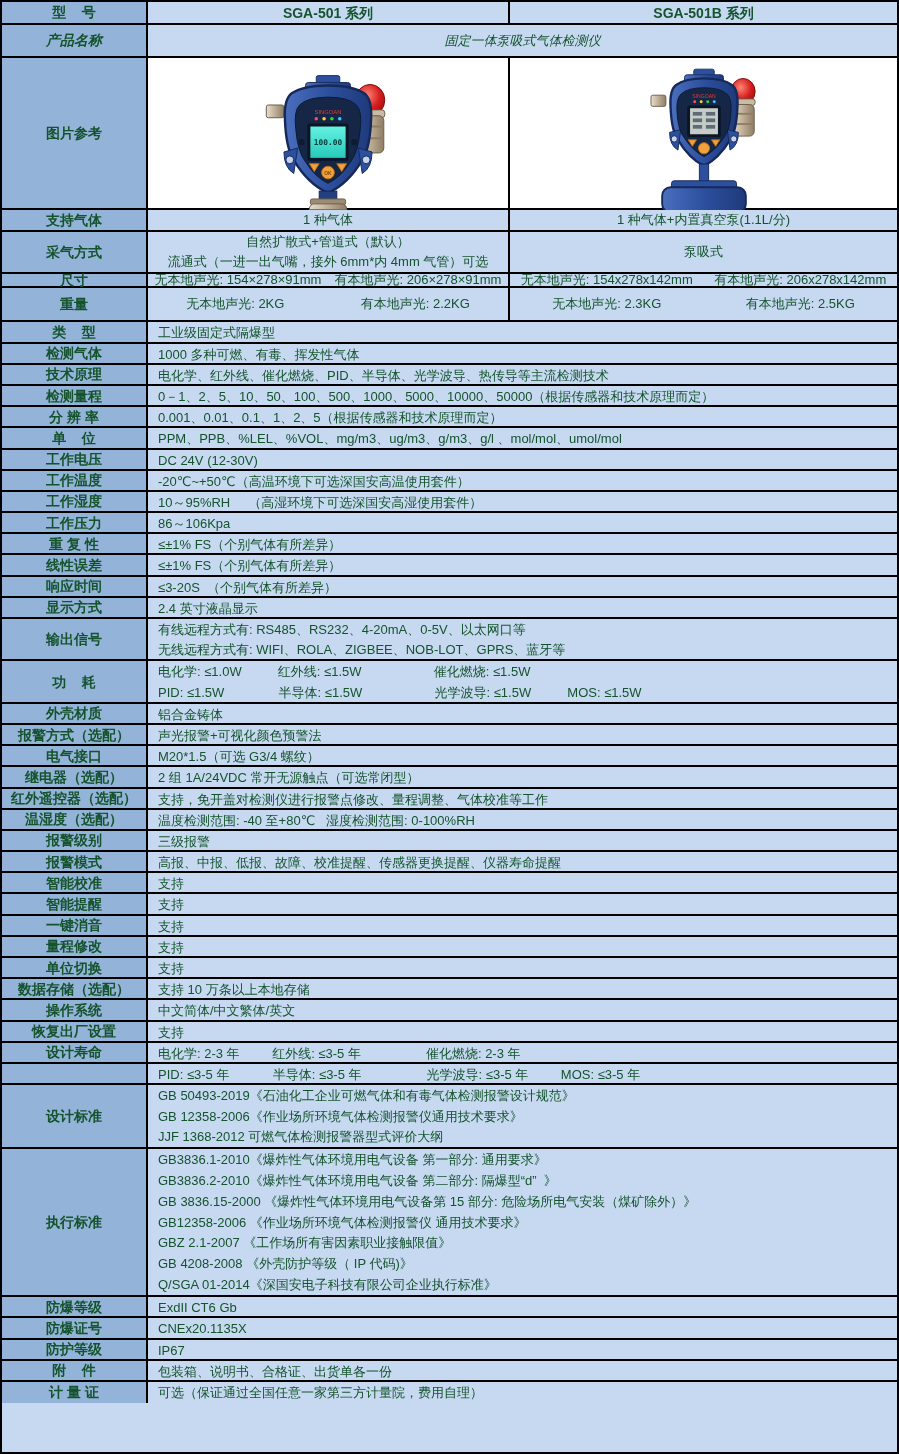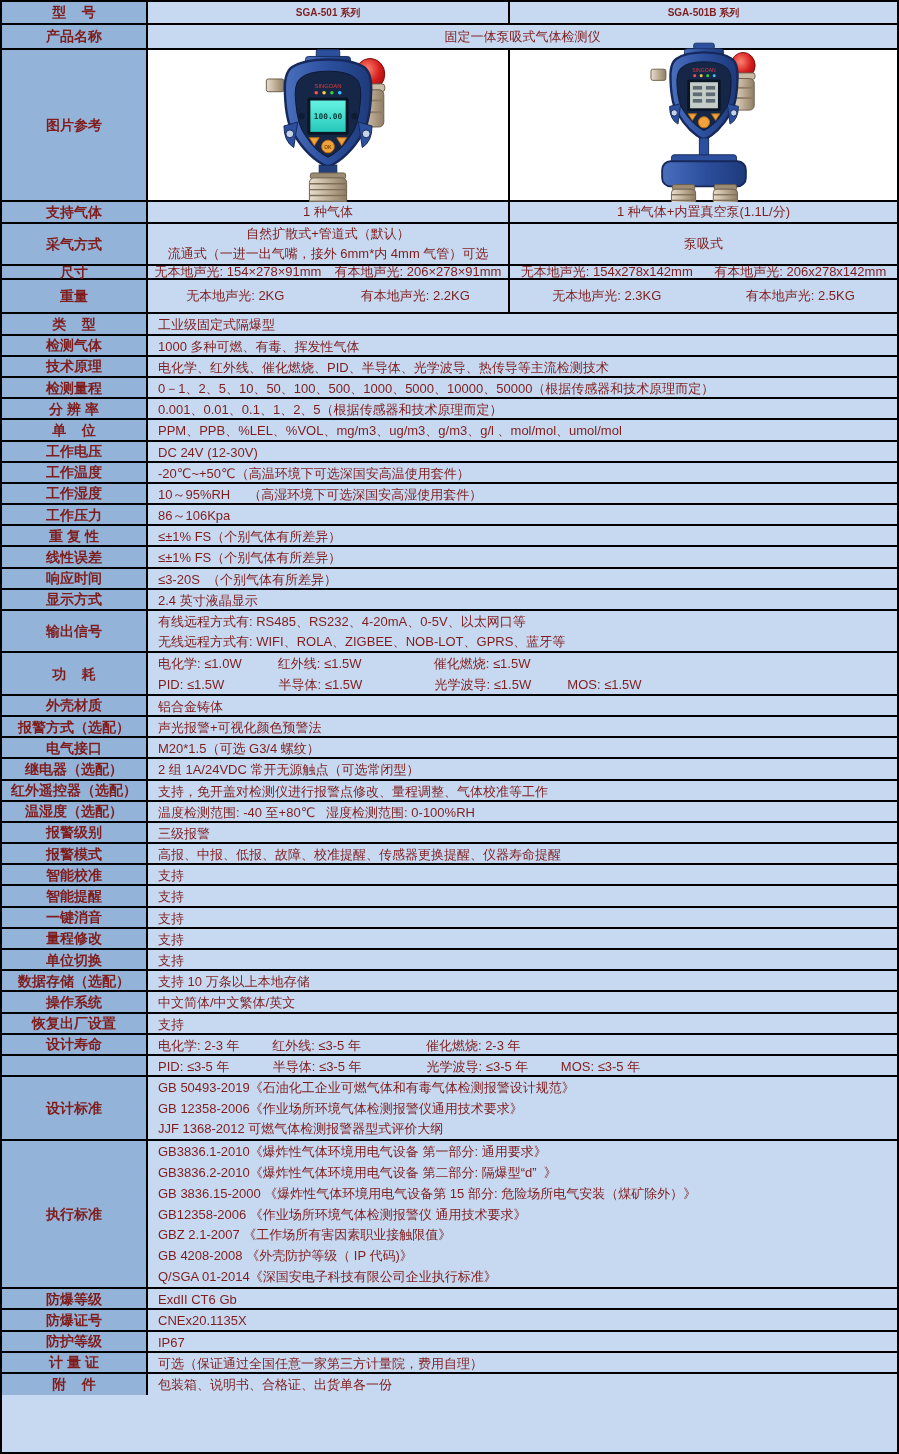--- a/index.html
+++ b/index.html
@@ -1,44 +1,44 @@
 <!DOCTYPE html>
 <html><head>
 <meta charset="utf-8">
 <style>
   html,body{margin:0;padding:0;background:#fff;}
   *{box-sizing:border-box;}
-  .page{width:899px;height:1454px;background:#fff;font-family:"Liberation Sans","DejaVu Sans",sans-serif;color:#7f1d1d;}
+  .page{width:899px;height:1454px;background:#fff;font-family:"Liberation Sans","DejaVu Sans",sans-serif;color:#14532d;}
   .tbl{width:899px;height:1454px;border:2px solid #000;display:flex;flex-direction:column;background:#c6d9f1;}
   .row{display:flex;border-bottom:2px solid #000;flex:0 0 auto;}
   .row:last-child{border-bottom:none;}
   .lab{flex:0 0 146px;background:#94b3d8;border-right:2px solid #000;display:flex;align-items:center;justify-content:center;font-weight:bold;font-size:14px;text-align:center;white-space:pre-wrap;line-height:1.15;padding:0 2px;}
   .val{flex:1 1 auto;background:#c6d9f1;display:flex;flex-direction:column;justify-content:center;min-width:0;}
   .line{white-space:pre-wrap;font-size:13px;line-height:21.2px;padding:0 16px 0 10px;overflow:hidden;}
   .split{flex:1 1 auto;display:flex;min-width:0;}
   .c1{flex:0 0 362px;border-right:2px solid #000;display:flex;flex-direction:column;align-items:center;justify-content:center;background:#c6d9f1;min-width:0;}
   .c2{flex:1 1 auto;display:flex;flex-direction:column;align-items:center;justify-content:center;background:#c6d9f1;min-width:0;}
   .cline{font-size:13px;line-height:20px;text-align:center;white-space:pre-wrap;padding:0 4px;}
-  .bold .cline{font-weight:bold;font-size:10px;}
+  .bold .cline{font-weight:bold;font-size:14px;}
   .pair{display:flex;width:100%;justify-content:space-around;align-items:center;}
   .pair span{font-size:13px;white-space:pre-wrap;}
   
   .h-model{height:23px;}
-  .h-product{height:25px;}
+  .h-product{height:33px;font-style:italic;}
   .h-image{height:152px;}
   .h-gas{height:22px;}
   .h-sampling{height:42.4px;}
   .h-size{height:14px;}
   .h-weight{height:34px;}
   .rh{height:21.2px;}
   .r2{height:42.4px;}
   .r3{height:63.6px;}
   .r7{height:148.4px;}
   .imgcell{background:#fff;}
-  .imgwrap{display:flex;align-items:center;justify-content:center;height:100%;width:100%;background:#fff;}
+  .imgwrap{display:flex;align-items:flex-start;justify-content:center;height:100%;width:100%;background:#fff;}
   svg{display:block;}
 </style>
 </head>
 <body>
 
 <div class="page">
 <div class="tbl">
 
   <div class="row h-model">
     <div class="lab">型    号</div>
@@ -501,26 +501,26 @@
           <div class="line">CNEx20.1135X</div>
         </div>
       </div>
   <div class="row rh">
         <div class="lab">防护等级</div>
         <div class="val">
           <div class="line">IP67</div>
         </div>
       </div>
   <div class="row rh">
+        <div class="lab">附    件</div>
+        <div class="val">
+          <div class="line">包装箱、说明书、合格证、出货单各一份</div>
+        </div>
+      </div>
+  <div class="row rh">
         <div class="lab">计 量 证</div>
         <div class="val">
           <div class="line">可选（保证通过全国任意一家第三方计量院，费用自理）</div>
-        </div>
-      </div>
-  <div class="row rh">
-        <div class="lab">附    件</div>
-        <div class="val">
-          <div class="line">包装箱、说明书、合格证、出货单各一份</div>
         </div>
       </div>
 
 </div>
 </div>
 
 </body></html>

